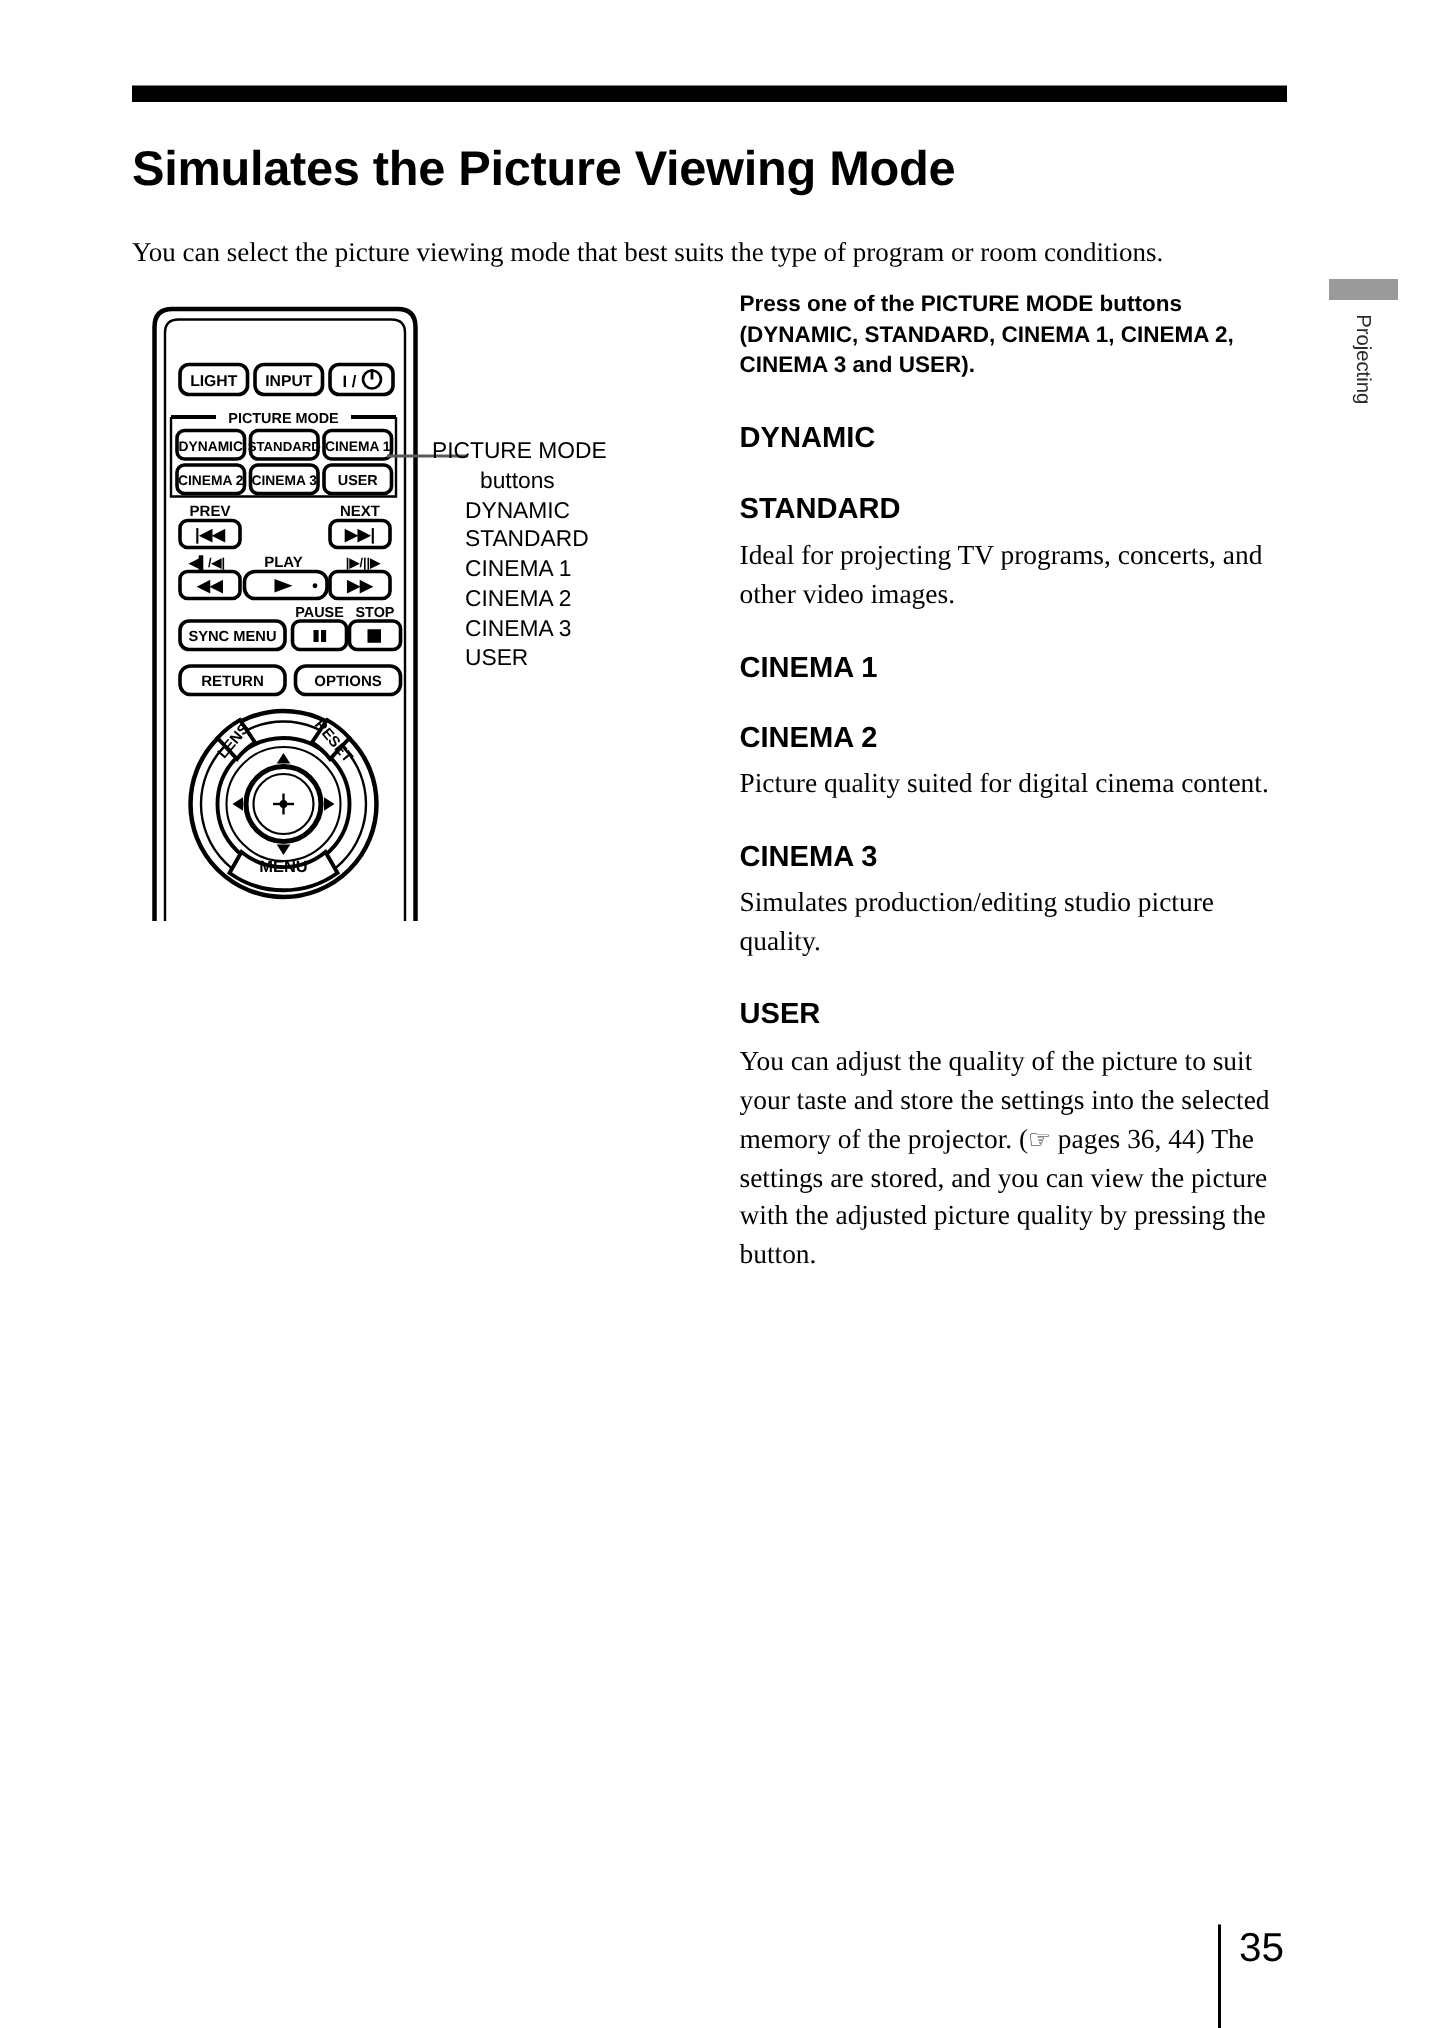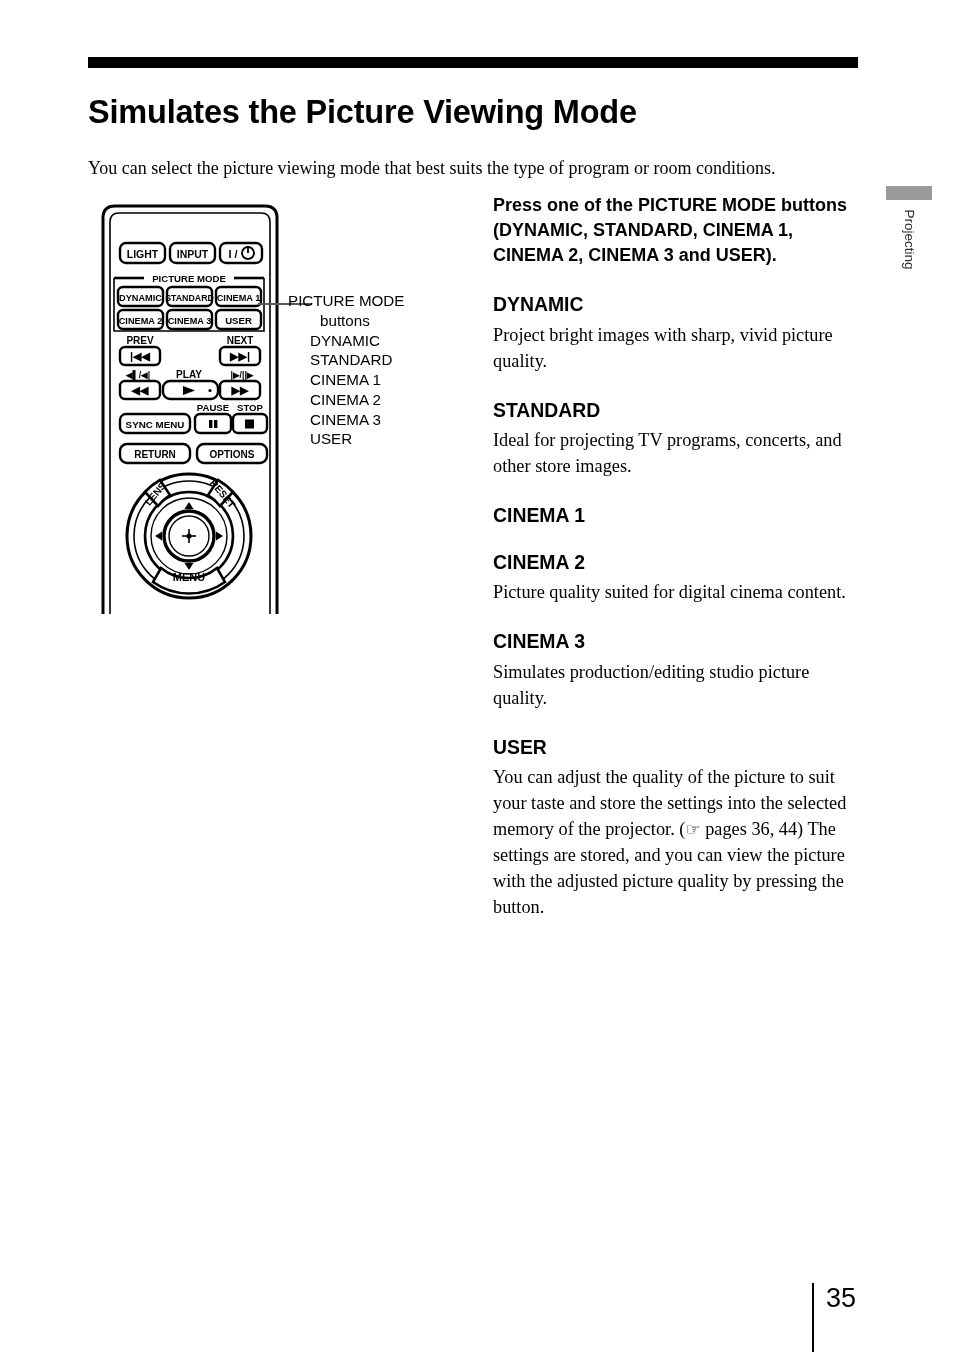--- a/index.html
+++ b/index.html
@@ -111,21 +111,21 @@
   
   #right-col {
     position: absolute;
     left: 493px;
     top: 193px;
     width: 368px;
   }
   #instruction {
     font-family: "Liberation Sans", sans-serif;
     font-weight: bold;
-    font-size: 18px;
+    font-size: 15px;
     line-height: 1.38;
     margin: 0 0 26px 0;
   }
   .mode-block { margin: 0 0 24px 0; }
   .mode-block:last-child { margin-bottom: 0; }
   .mode-head {
     font-family: "Liberation Sans", sans-serif;
     font-weight: bold;
     font-size: 19.4px;
     line-height: 1.2;
@@ -323,26 +323,25 @@
     <li>USER</li>
   </ul>
 </div>
 
 <div id="right-col">
 
   <p id="instruction">Press one of the PICTURE MODE buttons (DYNAMIC, STANDARD, CINEMA 1, CINEMA 2, CINEMA 3 and USER).</p>
 
   <div class="mode-block">
     <h2 class="mode-head">DYNAMIC</h2>
-    <p class="mode-body">Project bright images with sharp, vivid picture quality.</p>
   </div>
 
   <div class="mode-block">
     <h2 class="mode-head">STANDARD</h2>
-    <p class="mode-body">Ideal for projecting TV programs, concerts, and other store images.</p>
+    <p class="mode-body">Ideal for projecting TV programs, concerts, and other video images.</p>
   </div>
 
   <div class="mode-block">
     <h2 class="mode-head">CINEMA 1</h2>
   </div>
 
   <div class="mode-block">
     <h2 class="mode-head">CINEMA 2</h2>
     <p class="mode-body">Picture quality suited for digital cinema content.</p>
   </div>

